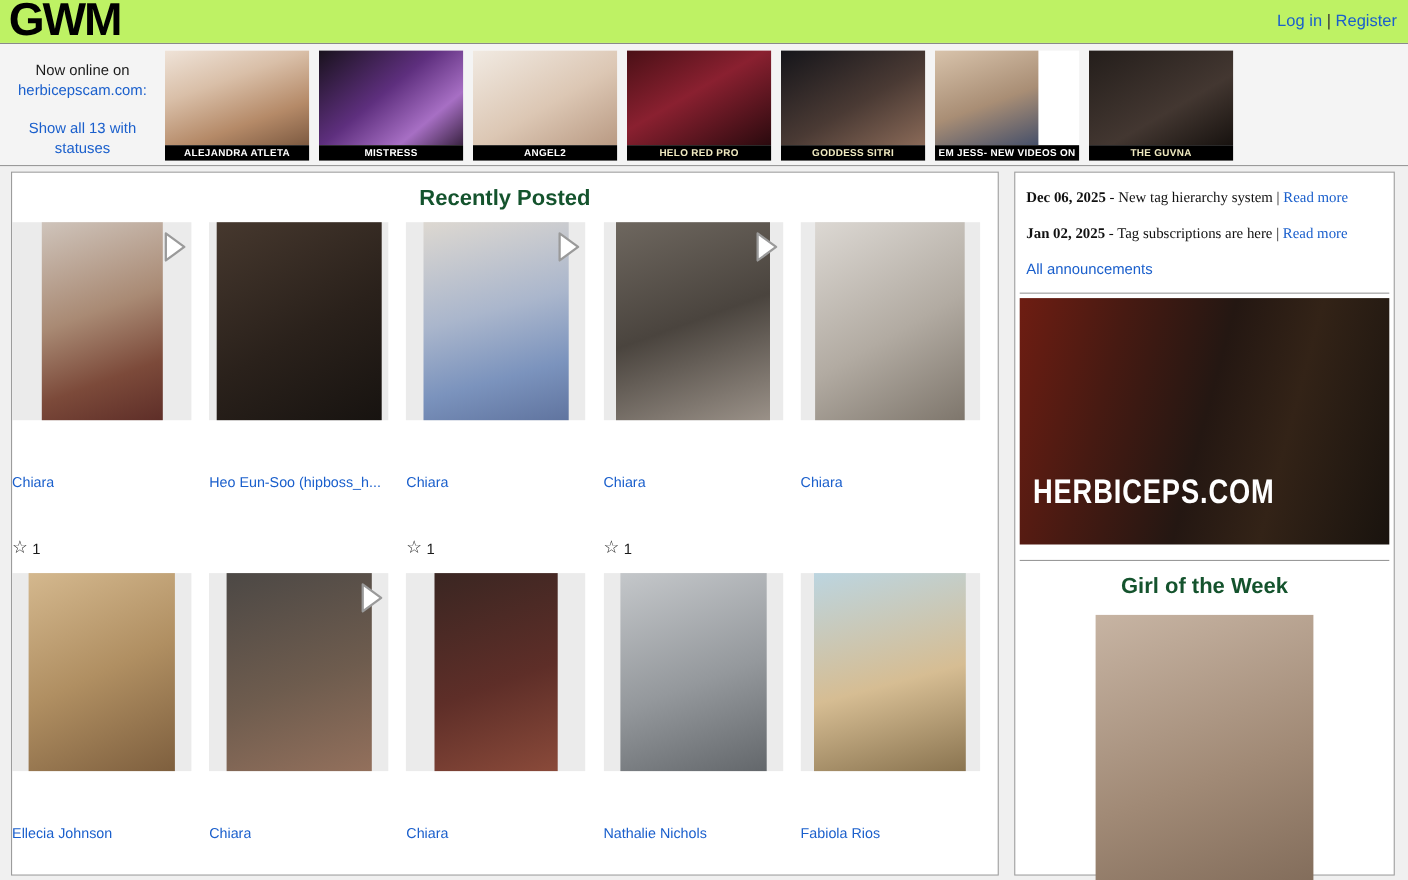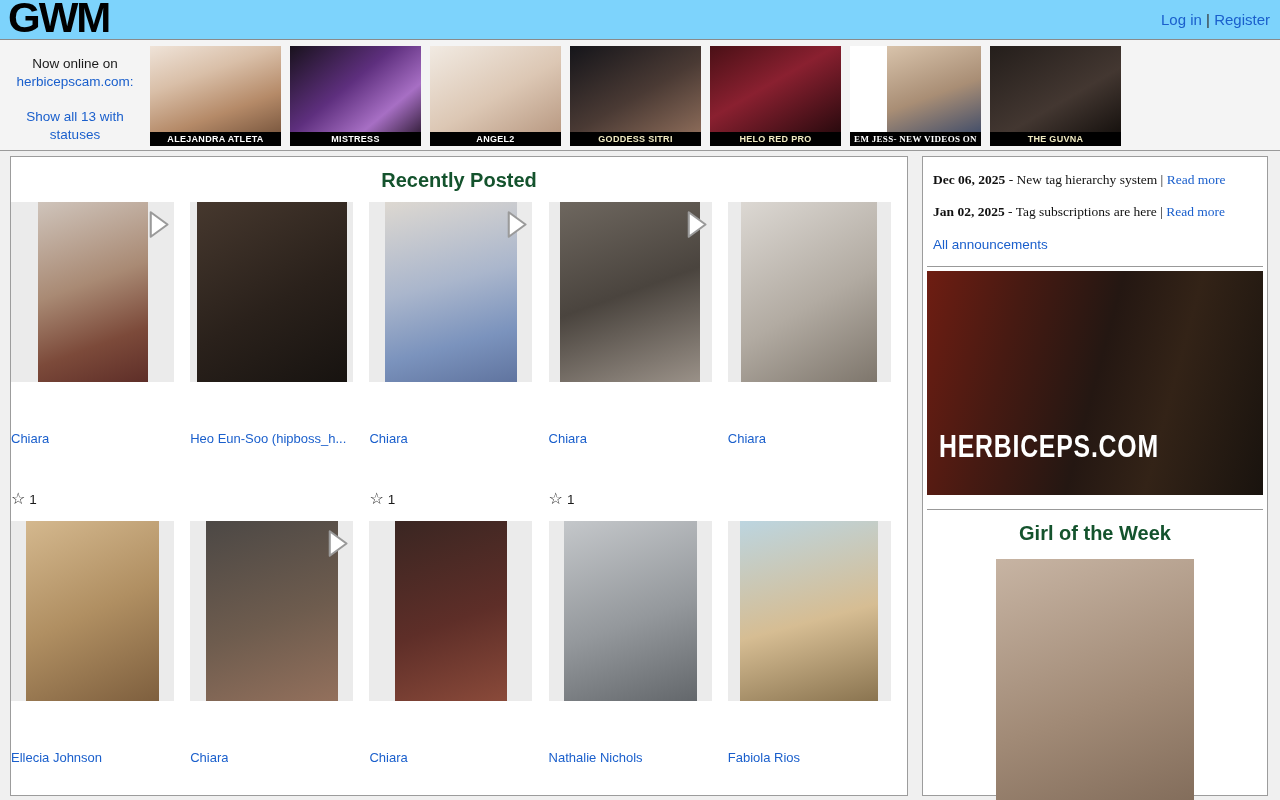--- a/index.html
+++ b/index.html
@@ -2,34 +2,34 @@
 <html><head>
 <meta charset="utf-8">
 <style>
   * { margin:0; padding:0; box-sizing:border-box; }
   html,body { width:1280px; height:800px; overflow:hidden; }
   body { font-family:"Liberation Sans", sans-serif; background:#f0f0f0; color:#1a1a1a; }
   a { color:#1a5fcc; text-decoration:none; cursor:pointer; }
   .page { width:1280px; height:800px; position:relative; overflow:hidden; }
 
   
-  header { height:39px; background:#7dd3fc; position:relative; }
+  header { height:39px; background:#bef264; position:relative; }
   .logo { position:absolute; left:8px; top:-6px; font-size:42px; font-weight:800; letter-spacing:-2px; color:#000; cursor:pointer; }
   .auth { position:absolute; right:10px; top:11px; font-size:15px; color:#333; }
 
   
   nav { height:25px; background:#3b77d8; display:flex; }
   .nav-item { flex:1; color:#fff; text-align:center; font-size:15px; line-height:24px; cursor:pointer; }
 
   
   .online-strip { height:112px; background:#f4f4f4; border-top:1px solid #8a8a8a; border-bottom:1px solid #9a9a9a; display:flex; }
   .online-info { width:150px; flex:0 0 150px; text-align:center; font-size:13.5px; padding-top:15px; line-height:1.3; }
   .showall { display:block; margin-top:18px; padding:0 16px; }
   .othumbs { display:flex; gap:9px; padding-top:6px; }
-  .othumb { width:131px; flex:0 0 131px; height:100px; background:#fff; position:relative; display:flex; align-items:flex-start; justify-content:flex-end; cursor:pointer; }
+  .othumb { width:131px; flex:0 0 131px; height:100px; background:#fff; position:relative; display:flex; align-items:flex-start; justify-content:flex-start; cursor:pointer; }
   .othumb-img { height:86px; }
   .othumb-cap { position:absolute; bottom:0; left:0; right:0; height:14px; background:#000; font-size:9px; font-weight:700; text-align:center; line-height:14px; letter-spacing:.3px; white-space:nowrap; overflow:hidden; }
 
   
   .content { display:flex; padding:5px 10px 0 10px; gap:14px; align-items:flex-start; }
   .panel { background:#fff; border:1px solid #9c9c9c; }
   .main-panel { width:898px; height:640px; }
   .side-panel { width:346px; height:640px; }
   h2 { font-size:20px; font-weight:700; text-align:center; margin:12px 0 10px; color:#14532d; }
 
@@ -108,30 +108,30 @@
   </div>
         <div class="othumb">
     <div class="othumb-img o2" style="width: 100%;"></div>
     <div class="othumb-cap" style="color: rgb(255, 255, 255);">MISTRESS</div>
   </div>
         <div class="othumb">
     <div class="othumb-img o3" style="width: 100%;"></div>
     <div class="othumb-cap" style="color: rgb(255, 255, 255);">ANGEL2</div>
   </div>
         <div class="othumb">
+    <div class="othumb-img o6" style="width: 100%;"></div>
+    <div class="othumb-cap" style="color: rgb(239, 233, 192);">HELO RED PRO</div>
+  </div>
+        <div class="othumb">
     <div class="othumb-img o5" style="width: 100%;"></div>
     <div class="othumb-cap" style="color: rgb(239, 233, 192);">GODDESS SITRI</div>
   </div>
         <div class="othumb">
-    <div class="othumb-img o6" style="width: 100%;"></div>
-    <div class="othumb-cap" style="color: rgb(239, 233, 192);">HELO RED PRO</div>
-  </div>
-        <div class="othumb">
     <div class="othumb-img o7" style="width: 72%;"></div>
-    <div class="othumb-cap" style="color: rgb(255, 255, 255); font-family: Liberation Serif, serif;">EM JESS- NEW VIDEOS ON</div>
+    <div class="othumb-cap" style="color: rgb(255, 255, 255);">EM JESS- NEW VIDEOS ON</div>
   </div>
         <div class="othumb">
     <div class="othumb-img o8" style="width: 100%;"></div>
     <div class="othumb-cap" style="color: rgb(239, 233, 192);">THE GUVNA</div>
   </div>
       </div>
   </div>
 
   <div class="content">
 

